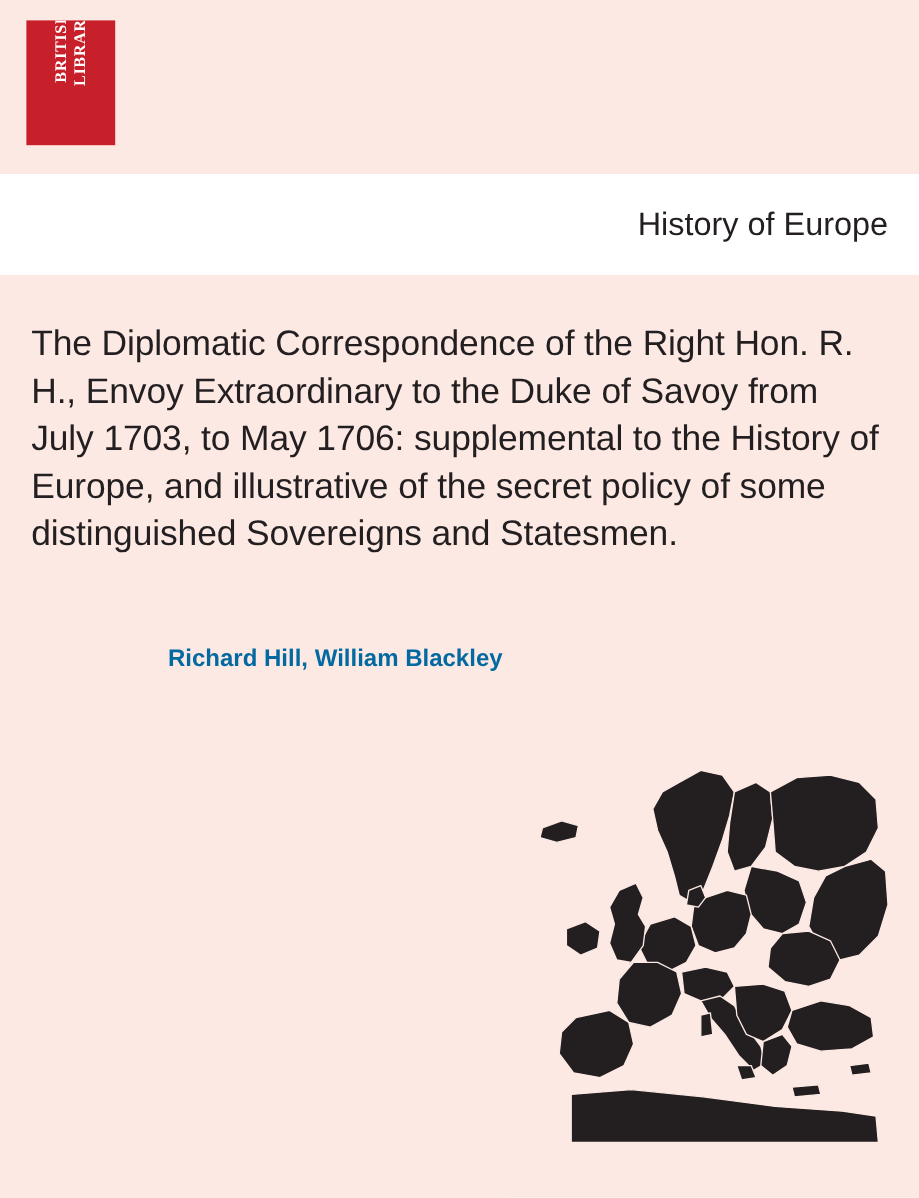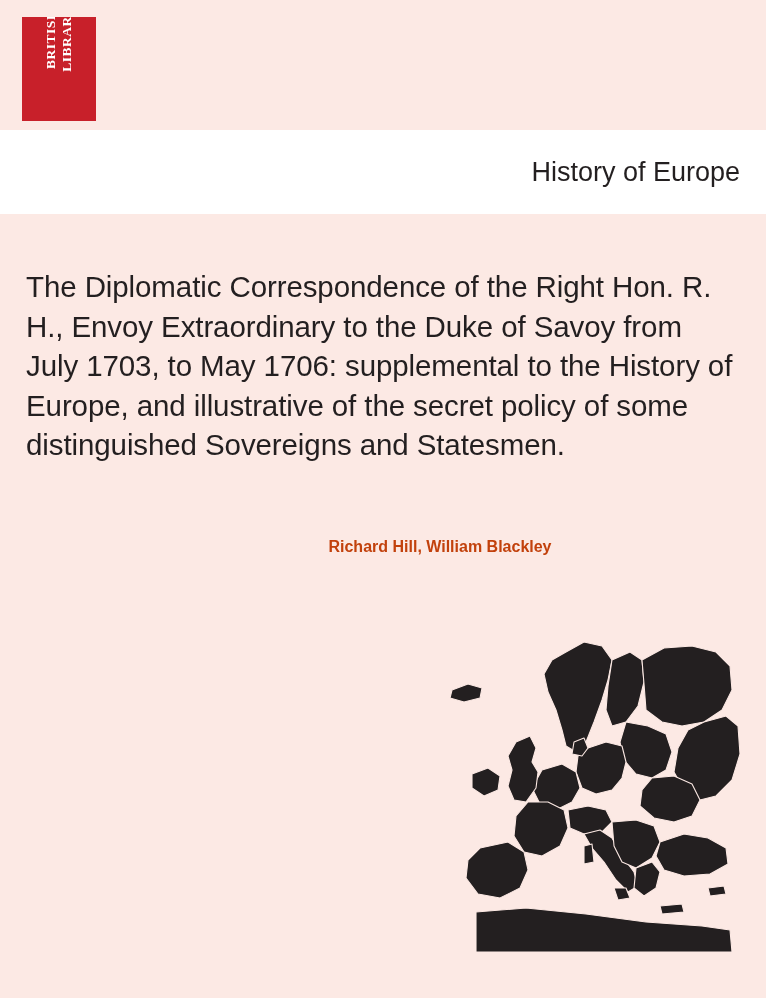--- a/index.html
+++ b/index.html
@@ -56,21 +56,21 @@
     font-weight: bold;
     letter-spacing: 0.5px;
     line-height: 1.18;
     text-align: center;
     font-family: "Liberation Serif", serif;
   }
   
   .subject-band {
     position: absolute;
     left: 0;
-    top: 130px;
+    top: 145px;
     width: 766px;
     height: 84px;
     background: #ffffff;
     display: flex;
     align-items: center;
     justify-content: flex-end;
   }
   .subject-text {
     font-size: 27px;
     color: #231f20;
@@ -90,24 +90,24 @@
     line-height: 1.34;
     color: #231f20;
     letter-spacing: -0.1px;
   }
   
   .authors {
     position: absolute;
     right: 26px;
     top: 538px;
     width: 600px;
-    text-align: center;
-    font-size: 16px;
+    text-align: left;
+    font-size: 20px;
     font-weight: bold;
-    color: #c2410c;
+    color: #0369a1;
   }
   
   .map-wrap {
     position: absolute;
     left: 416px;
     top: 630px;
     width: 330px;
     height: 330px;
   }
   .map-wrap svg {

